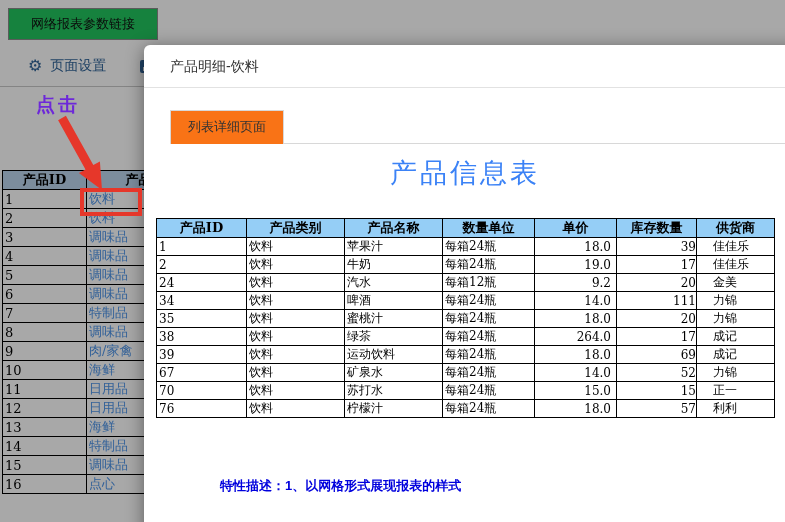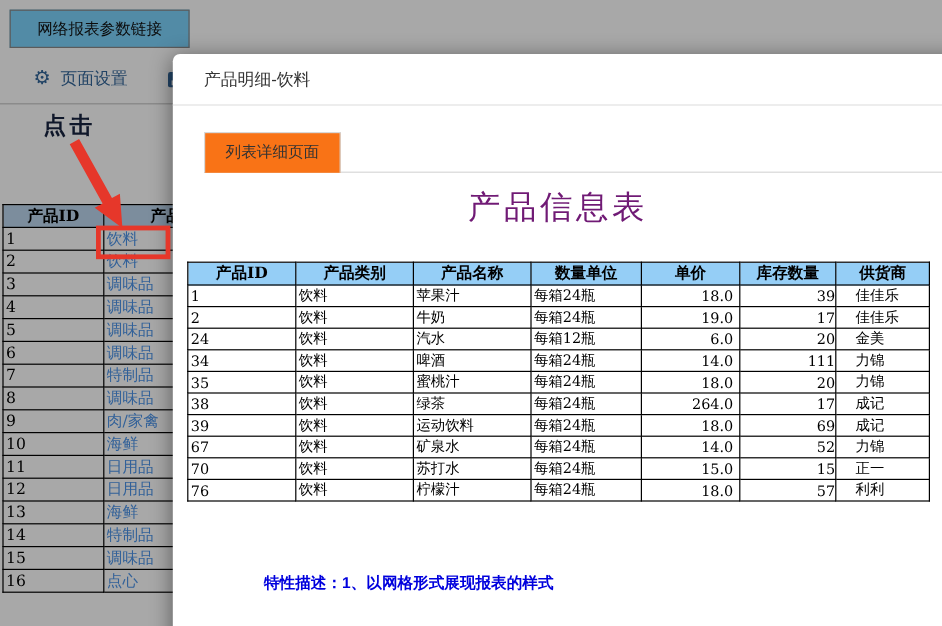--- a/index.html
+++ b/index.html
@@ -2,21 +2,21 @@
 <html><head>
 <meta charset="utf-8">
 <style>
   * { margin:0; padding:0; box-sizing:border-box; }
   html,body { width:785px; height:522px; overflow:hidden; }
   body { position:relative; background:#ffffff; font-family:"Liberation Sans",sans-serif; }
 
   
   .bg-tab {
     position:absolute; left:8px; top:8px; width:150px; height:32px;
-    border:1px solid #8a8a8a; background:#7dd3fc; font-size:13px; color:#111;
+    border:1px solid #8a8a8a; background:#22c55e; font-size:13px; color:#111;
     display:flex; align-items:center; justify-content:center;
   }
   .toolbar { position:absolute; left:28px; top:52px; height:28px; display:flex; align-items:center; gap:34px; }
   .tool-item { display:flex; align-items:center; gap:8px; color:#336699; font-size:14px; white-space:nowrap; cursor:pointer; }
   .gear { font-size:16px; line-height:1; color:#336699; }
   .toolbar-sep { position:absolute; left:0; top:86px; width:320px; height:1px; background:#c9c9c9; }
 
   .bg-table { position:absolute; left:2px; top:170px; border-collapse:collapse; font-family:"DejaVu Serif",serif; }
   .bg-table th { background:#BDD7EE; border:1px solid #000; height:19px; font-size:13px; font-weight:bold; color:#000; }
   .bg-table td { border:1px solid #000; height:19px; font-size:13px; padding:0 2px; background:#fff; }
@@ -31,36 +31,36 @@
     position:absolute; left:144px; top:45px; width:710px; height:640px;
     background:#fff; border-radius:6px; box-shadow:0 3px 18px rgba(0,0,0,0.45); z-index:10;
   }
   .modal-header { height:43px; line-height:43px; padding-left:26px; font-size:14px; color:#333;
     border-bottom:1px solid #e2e2e2; }
   .tabs-line { position:absolute; left:26px; top:98px; right:0; height:1px; background:#d8d8d8; z-index:1; }
   .modal-tab { position:absolute; left:26px; top:65px; height:34px; line-height:32px; padding:0 17px;
     border:1px solid #d8d8d8; border-bottom:none; background:#f97316; font-size:13px; color:#333; z-index:2; cursor:default; }
 
   .report-title { position:absolute; left:12px; width:618px; top:110px; text-align:center;
-    font-size:27px; letter-spacing:3px; color:#701a75; font-family:Liberation Serif, serif; }
+    font-size:27px; letter-spacing:3px; color:#3b82f6; font-family:Liberation Serif, serif; }
 
   .report-table { position:absolute; left:12px; top:173px; border-collapse:collapse;
     font-family:"DejaVu Serif",serif; table-layout:fixed; }
   .report-table th { background:#95CEF6; border:1px solid #000; height:19px; font-size:13px; font-weight:bold; color:#000; text-align:center; }
   .report-table td { border:1px solid #000; height:18px; font-size:12px; color:#000; overflow:hidden; white-space:nowrap; }
   td.c-id        { text-align:left;  padding-left:2px; }
   td.c-txt       { text-align:left;  padding-left:2px; }
   td.c-num-pad   { text-align:right; padding-right:5px; }
   td.c-num-flush { text-align:right; padding-right:0; }
   td.c-txt-flush { text-align:left;  padding-left:16px; }
 
   .feature-note { position:absolute; left:40px; top:432px; font-size:13px; font-weight:bold; color:#0000DD;padding-left:36px; }
 
   
-  .click-label { position:absolute; left:36px; top:92px; z-index:20; color:#0f172a;
+  .click-label { position:absolute; left:36px; top:92px; z-index:20; color:#6d28d9;
     font-size:19px; font-weight:bold; letter-spacing:3px; }
   .arrow-svg { position:absolute; left:30px; top:90px; z-index:20; }
   .red-box { position:absolute; left:80px; top:188px; width:62px; height:28px;
     border:4px solid #E6372A; z-index:20; }
 </style>
 </head>
 <body>
 
 <div class="bg-tab">
   <span>网络报表参数链接</span>
@@ -211,21 +211,21 @@
           <td class="c-txt">每箱24瓶</td>
           <td class="c-num-pad">19.0</td>
           <td class="c-num-flush">17</td>
           <td class="c-txt-flush">佳佳乐</td>
         </tr>
         <tr>
           <td class="c-id">24</td>
           <td class="c-txt">饮料</td>
           <td class="c-txt">汽水</td>
           <td class="c-txt">每箱12瓶</td>
-          <td class="c-num-pad">6.0</td>
+          <td class="c-num-pad">9.2</td>
           <td class="c-num-flush">20</td>
           <td class="c-txt-flush">金美</td>
         </tr>
         <tr>
           <td class="c-id">34</td>
           <td class="c-txt">饮料</td>
           <td class="c-txt">啤酒</td>
           <td class="c-txt">每箱24瓶</td>
           <td class="c-num-pad">14.0</td>
           <td class="c-num-flush">111</td>

